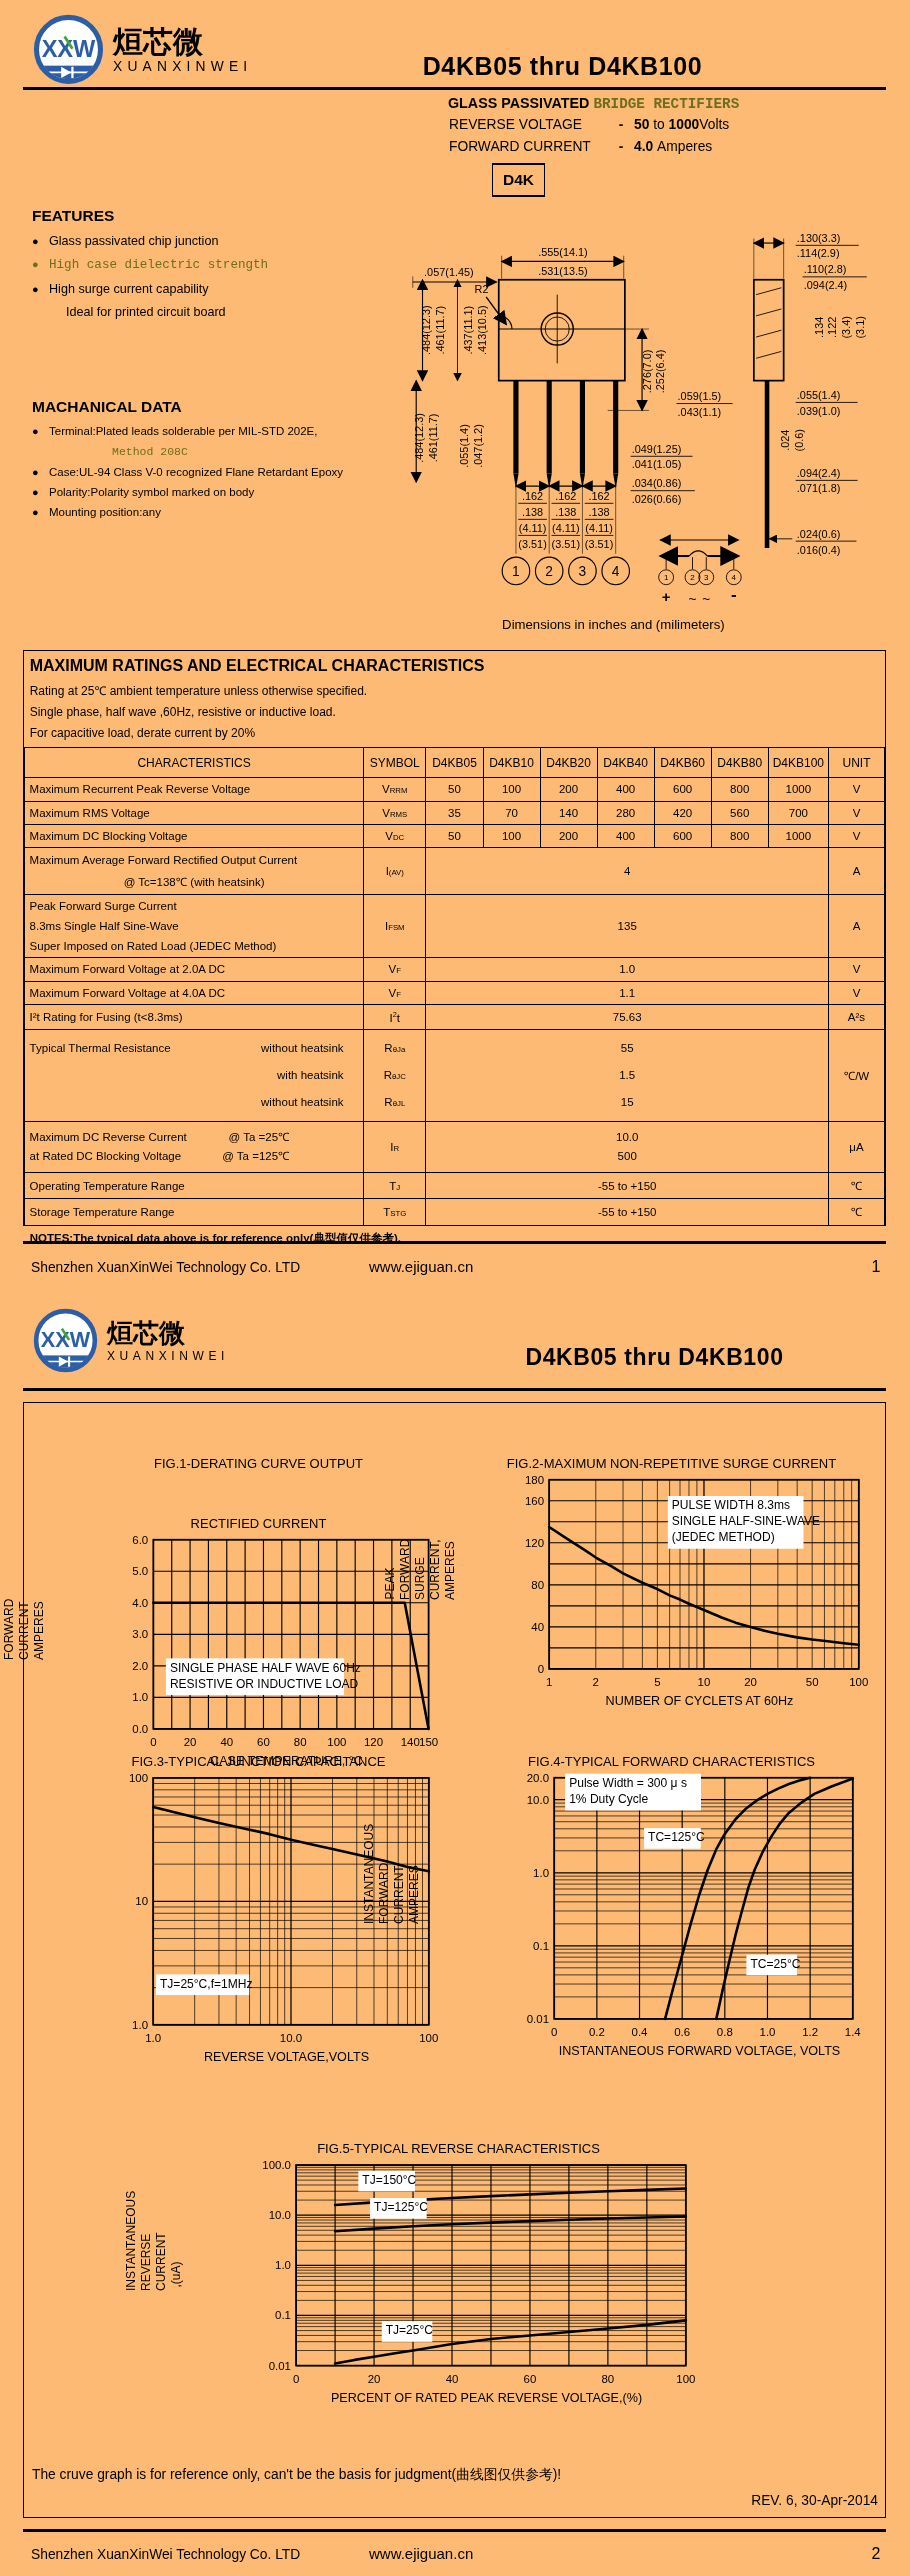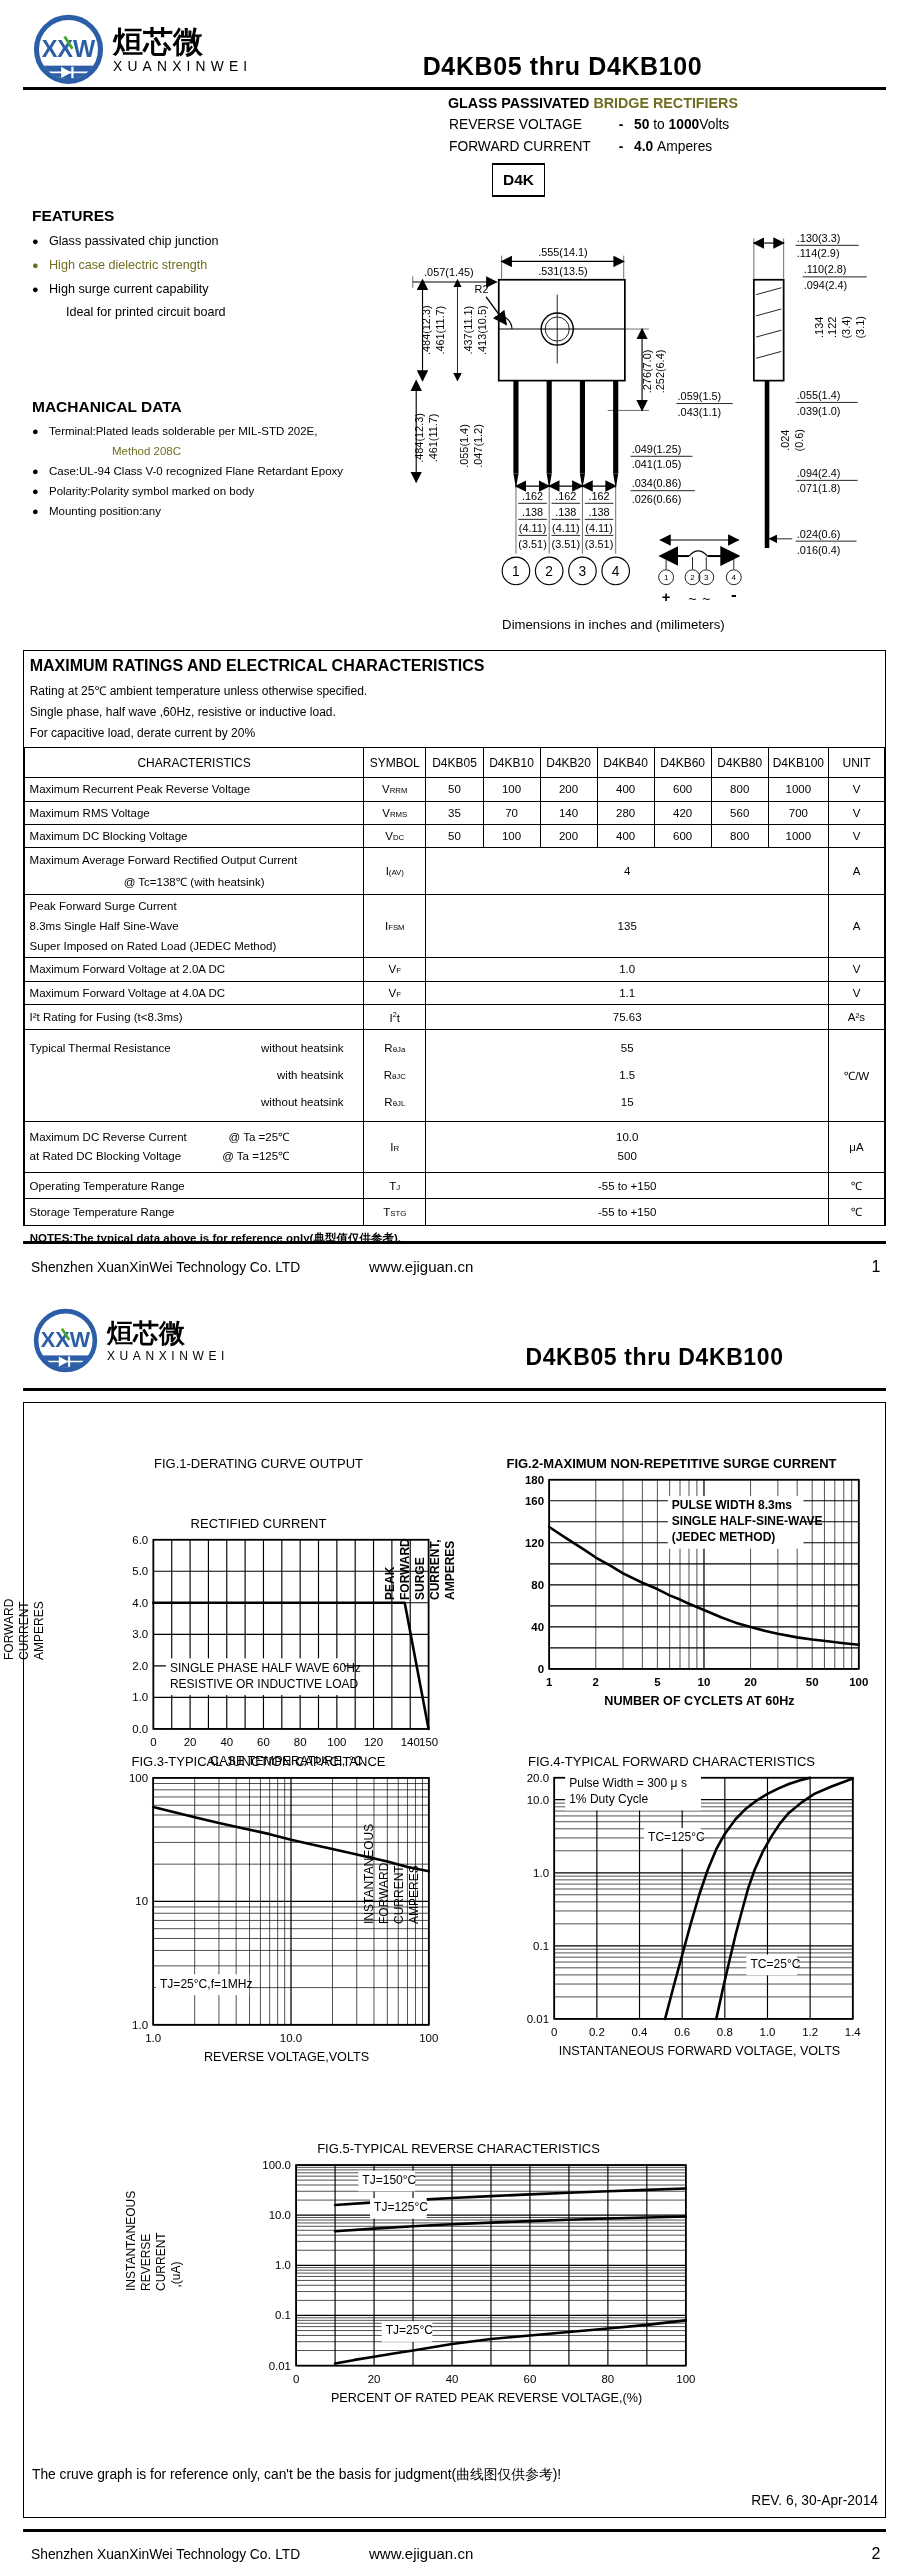--- a/index.html
+++ b/index.html
@@ -1,22 +1,22 @@
 <!DOCTYPE html>
 <html style="font-size:9.2px"><head>
 <meta charset="utf-8">
 <style>
   html,body{margin:0;padding:0;background:#e8e8e8;}
-  #page{position:relative;width:910px;height:2576px;background:#ffffff;
+  #page{position:relative;width:910px;height:2576px;background:#fdba74;
         font-family:"Liberation Sans",sans-serif;color:#000;overflow:hidden;}
   .abs{position:absolute;}
   .rule{position:absolute;background:#000;}
   .pgtitle{font-weight:bold;font-size:25px;text-align:center;letter-spacing:0.6px;}
   .sub1{font-weight:bold;font-size:14.3px;white-space:nowrap;}
-  .olive{color:#6f6d1f;}
+  .olive{color:#6f6d1f;font-family:Liberation Mono, monospace;}
   .specline{font-size:13.8px;white-space:nowrap;}
   .specline .lbl{display:inline-block;width:159px;}
   .specline .dash{display:inline-block;width:26px;text-align:center;font-weight:bold;}
   .specline b{font-weight:bold;}
   .pkgbox{position:absolute;left:492px;top:163px;width:53px;height:34px;
           border-top:2.9px solid #000;border-bottom:2.9px solid #000;border-left:1.1px solid #000;border-right:1.1px solid #000;
           display:flex;align-items:center;justify-content:center;font-size:15.5px;font-weight:bold;box-sizing:border-box;}
   .h2{font-size:15.5px;font-weight:bold;}
   .blist{font-size:12.6px;}
   .bitem{display:flex;align-items:baseline;margin-bottom:9.8px;white-space:nowrap;}
@@ -560,21 +560,21 @@
           <text x="61" y="72" font-size="20" text-anchor="end">5.0</text>
           <text x="61" y="17" font-size="20" text-anchor="end">6.0</text>
           <path d="M70.0 120.0 L508.4 120.0 L550.0 340.0" fill="none" stroke="#000" stroke-width="4.5" stroke-linejoin="round" stroke-linecap="round"></path>
           <rect x="91.8" y="216.89999999999998" width="310.8" height="64" fill="#fff"></rect>
           <text x="98.8" y="239.89999999999998" font-size="21" text-anchor="start">SINGLE PHASE HALF WAVE  60Hz</text>
           <text x="98.8" y="267.9" font-size="21" text-anchor="start">RESISTIVE OR INDUCTIVE LOAD</text>
         </svg>
       </div>
       <div class="c-xlab" style="padding-left: 56px;">CASE TEMPERATURE, °C</div>
     </div>
-  <div class="chart" id="fig2" style="left:462px;top:1412px;width:419px;font-weight:bold;">
+  <div class="chart" id="fig2" style="left:462px;top:1412px;width:419px;">
       <div class="c-title">FIG.2-MAXIMUM NON-REPETITIVE  SURGE CURRENT</div>
       <div class="c-body">
         <div class="c-ylab" style="height: 219px;">PEAK FORWARD SURGE CURRENT,
 AMPERES</div>
         <svg width="359" height="219" viewBox="0 0 626 382">
           <line x1="70" y1="10" x2="70" y2="340" stroke="#000" stroke-width="2.2"></line>
           <line x1="151.27809882927494" y1="10" x2="151.27809882927494" y2="340" stroke="#000" stroke-width="1.2"></line>
           <line x1="198.82273877430885" y1="10" x2="198.82273877430885" y2="340" stroke="#000" stroke-width="1.2"></line>
           <line x1="232.55619765854985" y1="10" x2="232.55619765854985" y2="340" stroke="#000" stroke-width="1.2"></line>
           <line x1="258.7219011707251" y1="10" x2="258.7219011707251" y2="340" stroke="#000" stroke-width="1.2"></line>

